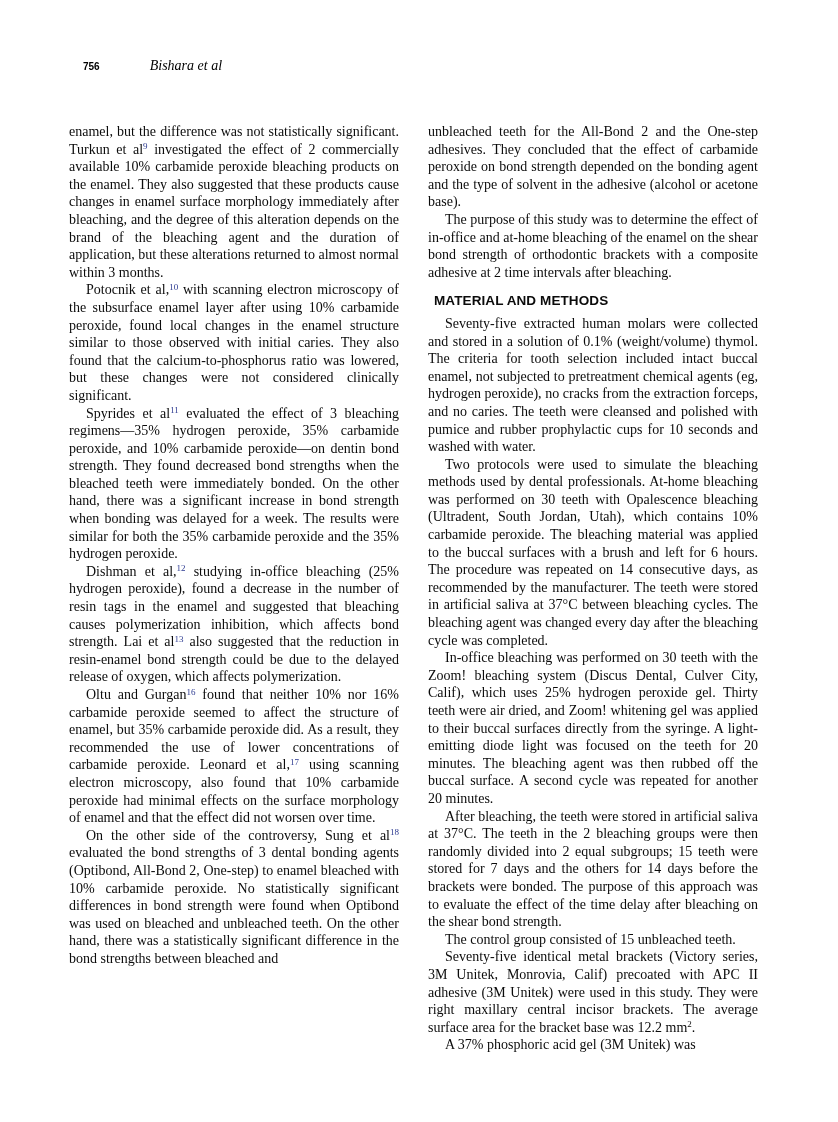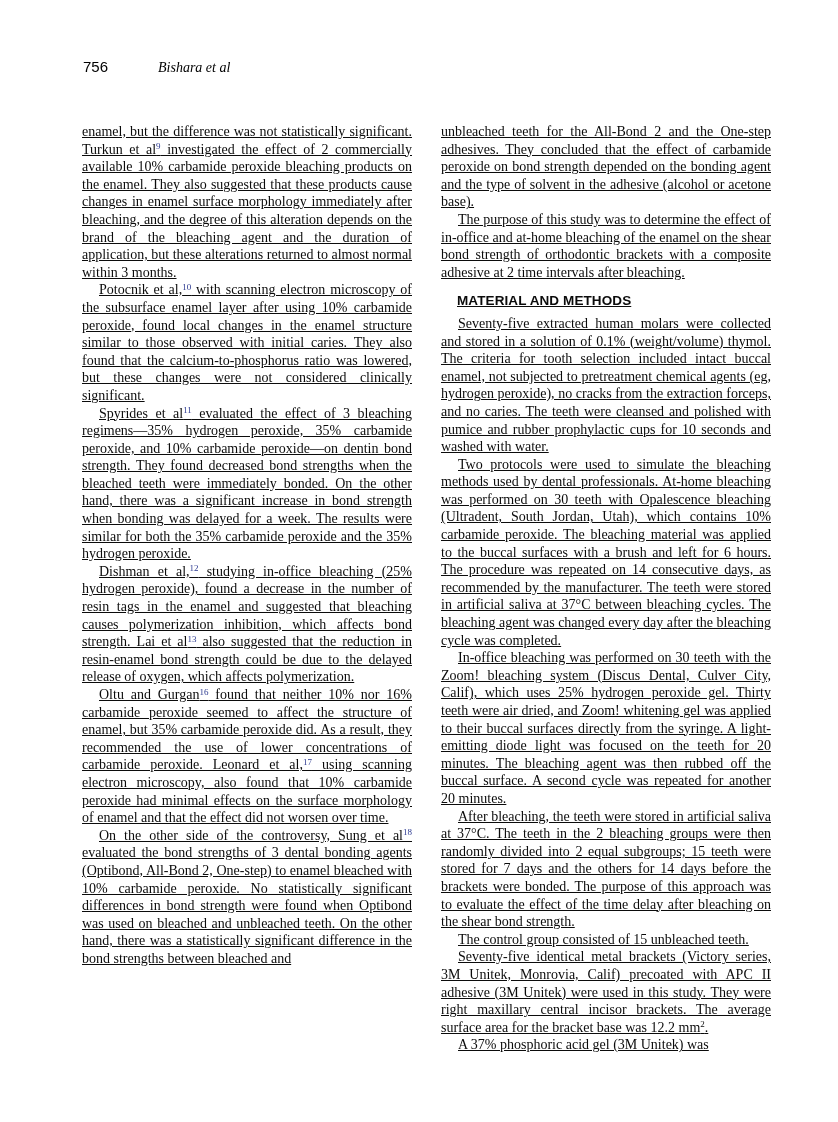--- a/index.html
+++ b/index.html
@@ -24,47 +24,46 @@
     justify-content: space-between;
     align-items: flex-start;
   }
   .header-left {
     display: flex;
     align-items: baseline;
     gap: 10px;
   }
   .page-number {
     font-family: "Liberation Sans", sans-serif;
-    font-weight: normal;
-    font-size: 15px;
+    font-weight: bold;
+    font-size: 10px;
     color: #000;
   }
   .running-author {
     font-family: "Liberation Serif", serif;
     font-style: italic;
     font-size: 14px;
     color: #000;
     margin-left: 40px;
   }
   .header-right {
     text-align: right;
     font-family: "Liberation Serif", serif;
     font-style: italic;
     font-size: 13.5px;
     line-height: 16px;
     color: #000;
   }
   .columns {
     position: absolute;
     top: 123px;
-    left: 82px;
+    left: 69px;
     width: 689px;
     display: flex;
     gap: 29px;
-    text-decoration: underline;
   }
   .column {
     width: 337px;
     font-family: "Liberation Serif", serif;
     font-size: 14px;
     line-height: 17.6px;
     text-align: justify;
     hyphens: auto;
     -webkit-hyphens: auto;
   }
@@ -73,21 +72,21 @@
     padding: 0;
   }
   .column p.indent {
     text-indent: 17px;
   }
   .section-heading {
     font-family: "Liberation Sans", sans-serif;
     font-weight: bold;
     font-size: 13.5px;
     letter-spacing: 0.1px;
-    margin: 11px 0 5px 16px;
+    margin: 11px 0 5px 6px;
     text-align: left;
     text-indent: 0;
   }
   sup {
     font-size: 9px;
     line-height: 0;
     vertical-align: baseline;
     position: relative;
     bottom: 0.5em;
   }

